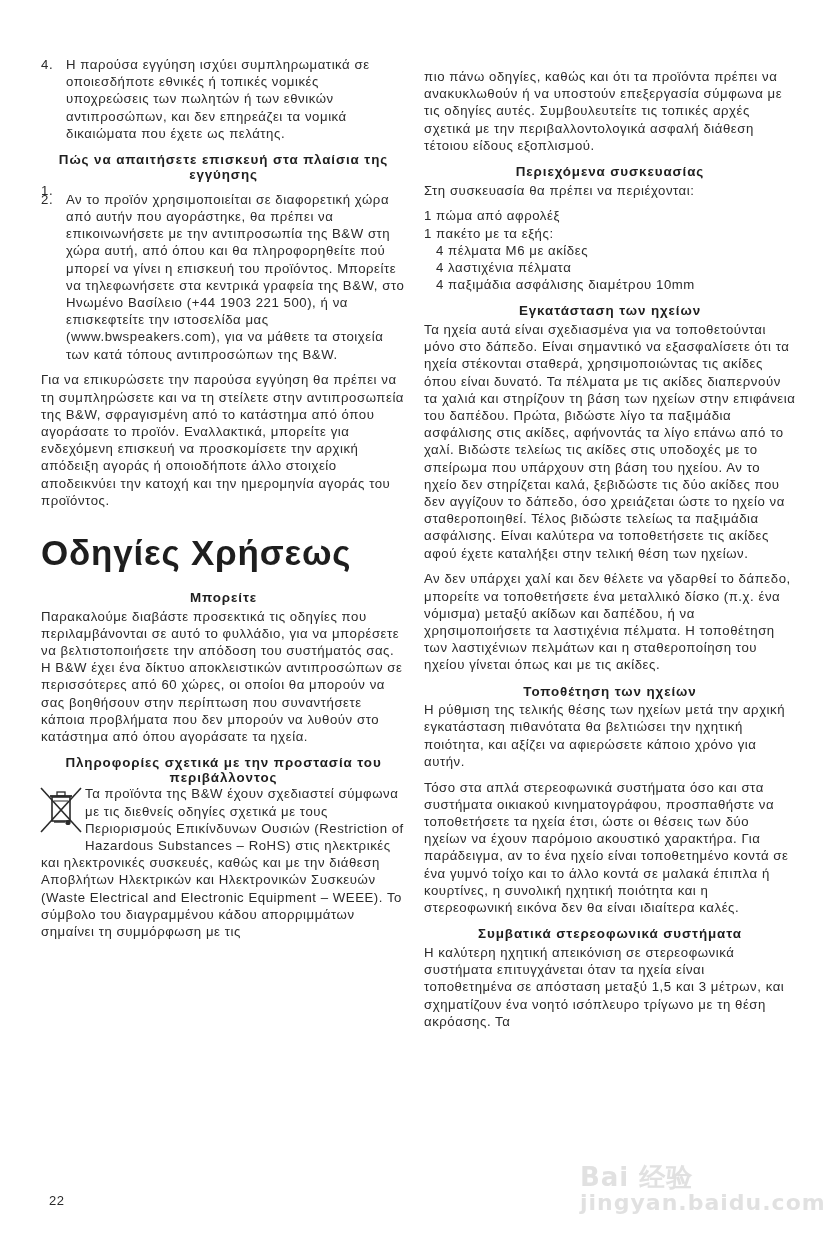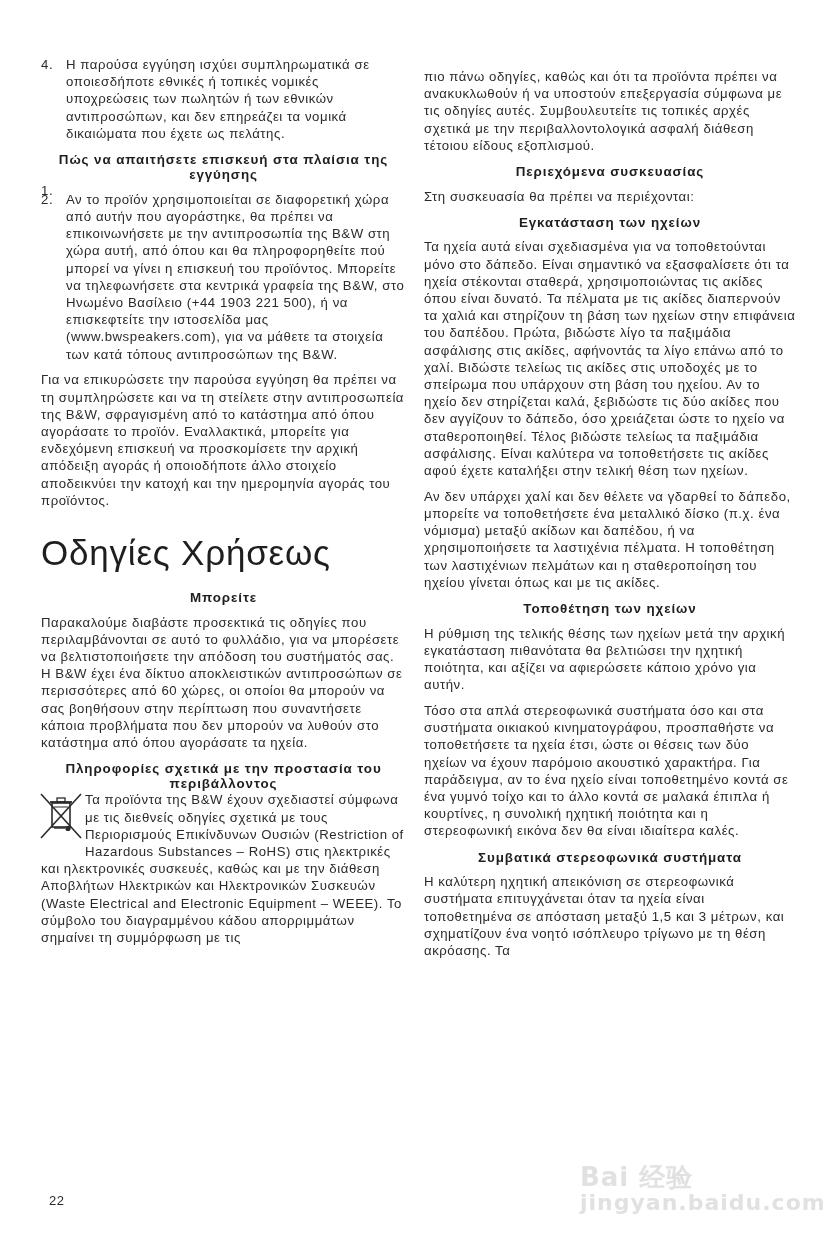--- a/index.html
+++ b/index.html
@@ -11,23 +11,23 @@
     .col { position: absolute; top: 56px; font-size: 13.2px; line-height: 17.2px; letter-spacing: 0.55px; }
     .col-left { left: 41px; width: 365px; }
     .col-right { left: 424px; width: 372px; top: 68px; }
     p { margin: 0 0 8.6px 0; }
     .numbered { position: relative; padding-left: 25px; margin-bottom: 8.6px; }
     .numbered .num { position: absolute; left: 0; top: 0; }
     h3 {
       font-size: 13.4px; font-weight: bold; margin: 11px 0 0 0; line-height: 14.6px;
       letter-spacing: 0.9px; color: #1e1e1e; text-align: center;
     }
-    h3 + p, h3 + .list { margin-top: 8px; }
+    h3 + p, h3 + .list { margin-top: 2px; }
     h1 {
-      font-weight: normal; font-size: 35px; line-height: 40px; margin: 24px 0 18px 0;
+      font-weight: bold; font-size: 35px; line-height: 40px; margin: 24px 0 18px 0;
       letter-spacing: 0.8px; color: #1e1e1e;
     }
     .list-line { display: block; }
     .list-line.indent { padding-left: 12px; }
     .list { margin-bottom: 8.6px; }
     .env-block { position: relative; }
     .weee-icon { float: left; width: 44px; height: 52px; margin: 0 2px 0 -2px; }
     .page-number { position: absolute; left: 49px; top: 1193px; font-size: 13px; letter-spacing: 0.5px; }
     .watermark {
       position: absolute; left: 580px; top: 1160px; font-size: 26px; font-weight: bold;
@@ -74,20 +74,27 @@
     </svg>
     <p>Τα προϊόντα της B&amp;W έχουν σχεδιαστεί σύμφωνα με τις διεθνείς οδηγίες σχετικά με τους Περιορισμούς Επικίνδυνων Ουσιών (Restriction of Hazardous Substances – RoHS) στις ηλεκτρικές και ηλεκτρονικές συσκευές, καθώς και με την διάθεση Αποβλήτων Ηλεκτρικών και Ηλεκτρονικών Συσκευών (Waste Electrical and Electronic Equipment – WEEE). Το σύμβολο του διαγραμμένου κάδου απορριμμάτων σημαίνει τη συμμόρφωση με τις</p>
   </div>
 </div>
 
 <div class="col col-right">
   <p>πιο πάνω οδηγίες, καθώς και ότι τα προϊόντα πρέπει να ανακυκλωθούν ή να υποστούν επεξεργασία σύμφωνα με τις οδηγίες αυτές. Συμβουλευτείτε τις τοπικές αρχές σχετικά με την περιβαλλοντολογικά ασφαλή διάθεση τέτοιου είδους εξοπλισμού.</p>
 
   <h3>Περιεχόμενα συσκευασίας</h3>
   <p>Στη συσκευασία θα πρέπει να περιέχονται:</p>
+  <div class="list">
+    <span class="list-line">1 πώμα από αφρολέξ</span>
+    <span class="list-line">1 πακέτο με τα εξής:</span>
+    <span class="list-line indent">4 πέλματα M6 με ακίδες</span>
+    <span class="list-line indent">4 λαστιχένια πέλματα</span>
+    <span class="list-line indent">4 παξιμάδια ασφάλισης διαμέτρου 10mm</span>
+  </div>
 
   <h3>Εγκατάσταση των ηχείων</h3>
   <p>Τα ηχεία αυτά είναι σχεδιασμένα για να τοποθετούνται μόνο στο δάπεδο. Είναι σημαντικό να εξασφαλίσετε ότι τα ηχεία στέκονται σταθερά, χρησιμοποιώντας τις ακίδες όπου είναι δυνατό. Τα πέλματα με τις ακίδες διαπερνούν τα χαλιά και στηρίζουν τη βάση των ηχείων στην επιφάνεια του δαπέδου. Πρώτα, βιδώστε λίγο τα παξιμάδια ασφάλισης στις ακίδες, αφήνοντάς τα λίγο επάνω από το χαλί. Βιδώστε τελείως τις ακίδες στις υποδοχές με το σπείρωμα που υπάρχουν στη βάση του ηχείου. Αν το ηχείο δεν στηρίζεται καλά, ξεβιδώστε τις δύο ακίδες που δεν αγγίζουν το δάπεδο, όσο χρειάζεται ώστε το ηχείο να σταθεροποιηθεί. Τέλος βιδώστε τελείως τα παξιμάδια ασφάλισης. Είναι καλύτερα να τοποθετήσετε τις ακίδες αφού έχετε καταλήξει στην τελική θέση των ηχείων.</p>
   <p>Αν δεν υπάρχει χαλί και δεν θέλετε να γδαρθεί το δάπεδο, μπορείτε να τοποθετήσετε ένα μεταλλικό δίσκο (π.χ. ένα νόμισμα) μεταξύ ακίδων και δαπέδου, ή να χρησιμοποιήσετε τα λαστιχένια πέλματα. Η τοποθέτηση των λαστιχένιων πελμάτων και η σταθεροποίηση του ηχείου γίνεται όπως και με τις ακίδες.</p>
 
   <h3>Τοποθέτηση των ηχείων</h3>
   <p>Η ρύθμιση της τελικής θέσης των ηχείων μετά την αρχική εγκατάσταση πιθανότατα θα βελτιώσει την ηχητική ποιότητα, και αξίζει να αφιερώσετε κάποιο χρόνο για αυτήν.</p>
   <p>Τόσο στα απλά στερεοφωνικά συστήματα όσο και στα συστήματα οικιακού κινηματογράφου, προσπαθήστε να τοποθετήσετε τα ηχεία έτσι, ώστε οι θέσεις των δύο ηχείων να έχουν παρόμοιο ακουστικό χαρακτήρα. Για παράδειγμα, αν το ένα ηχείο είναι τοποθετημένο κοντά σε ένα γυμνό τοίχο και το άλλο κοντά σε μαλακά έπιπλα ή κουρτίνες, η συνολική ηχητική ποιότητα και η στερεοφωνική εικόνα δεν θα είναι ιδιαίτερα καλές.</p>
 
   <h3>Συμβατικά στερεοφωνικά συστήματα</h3>

